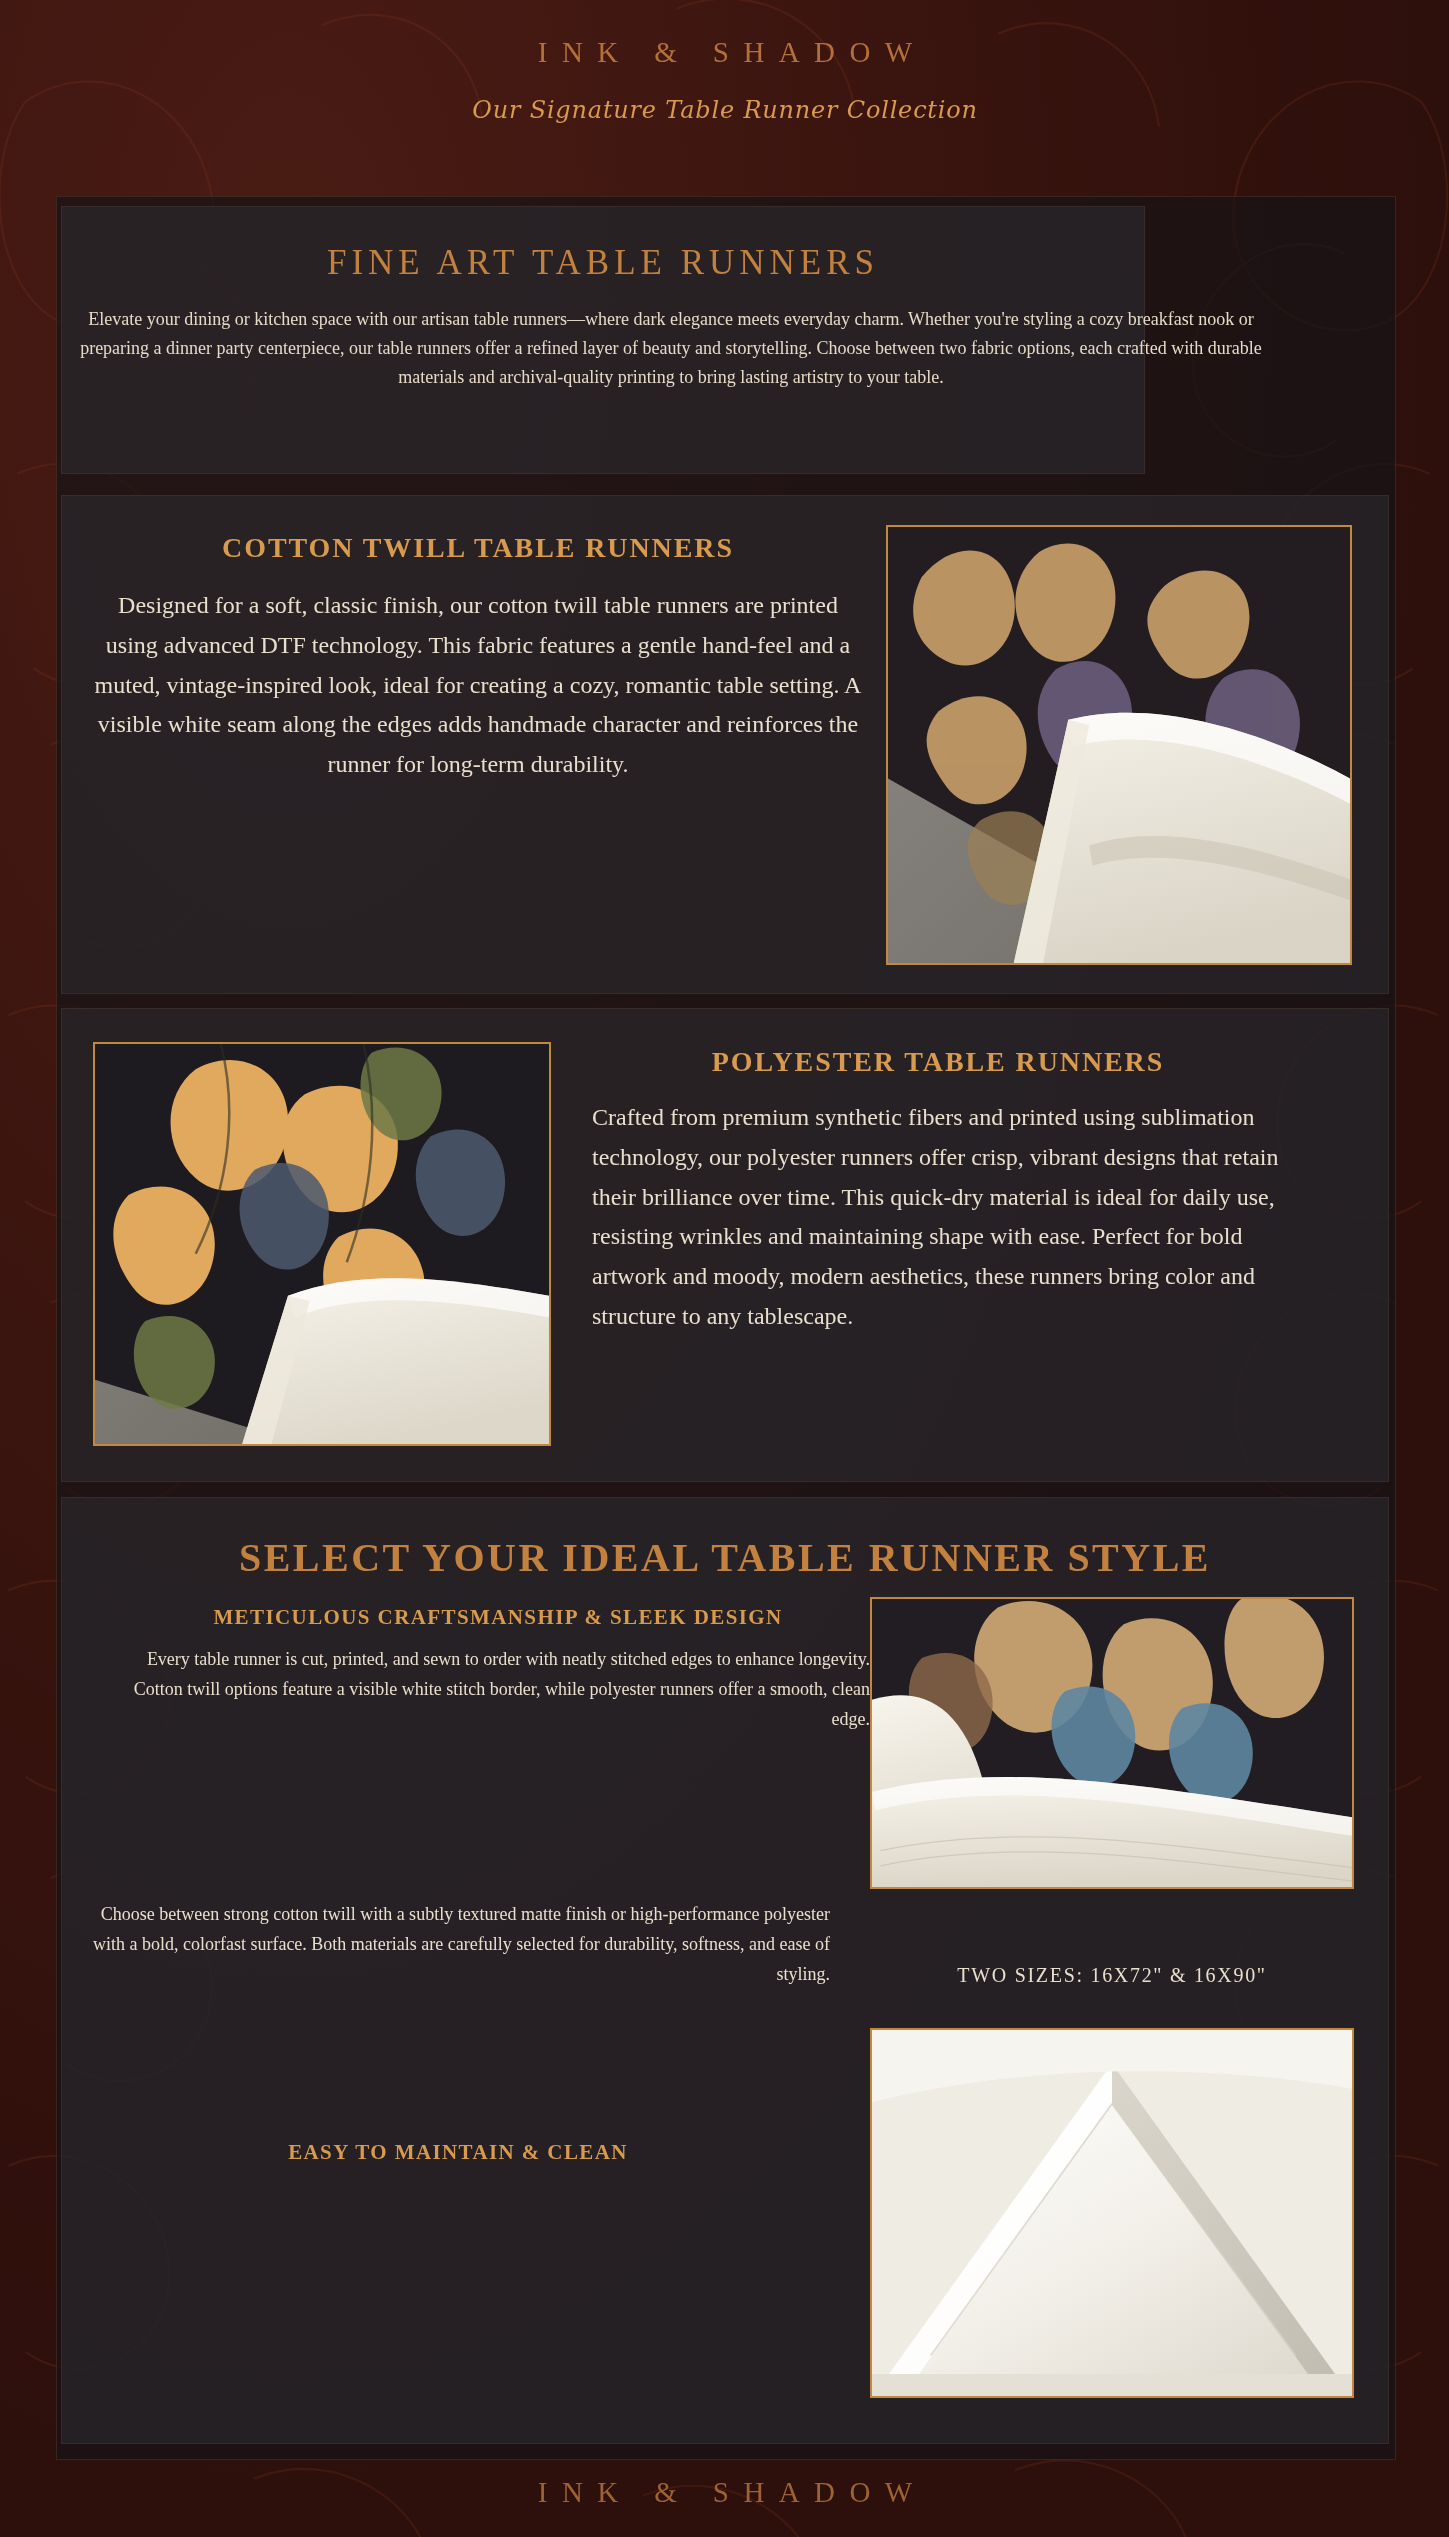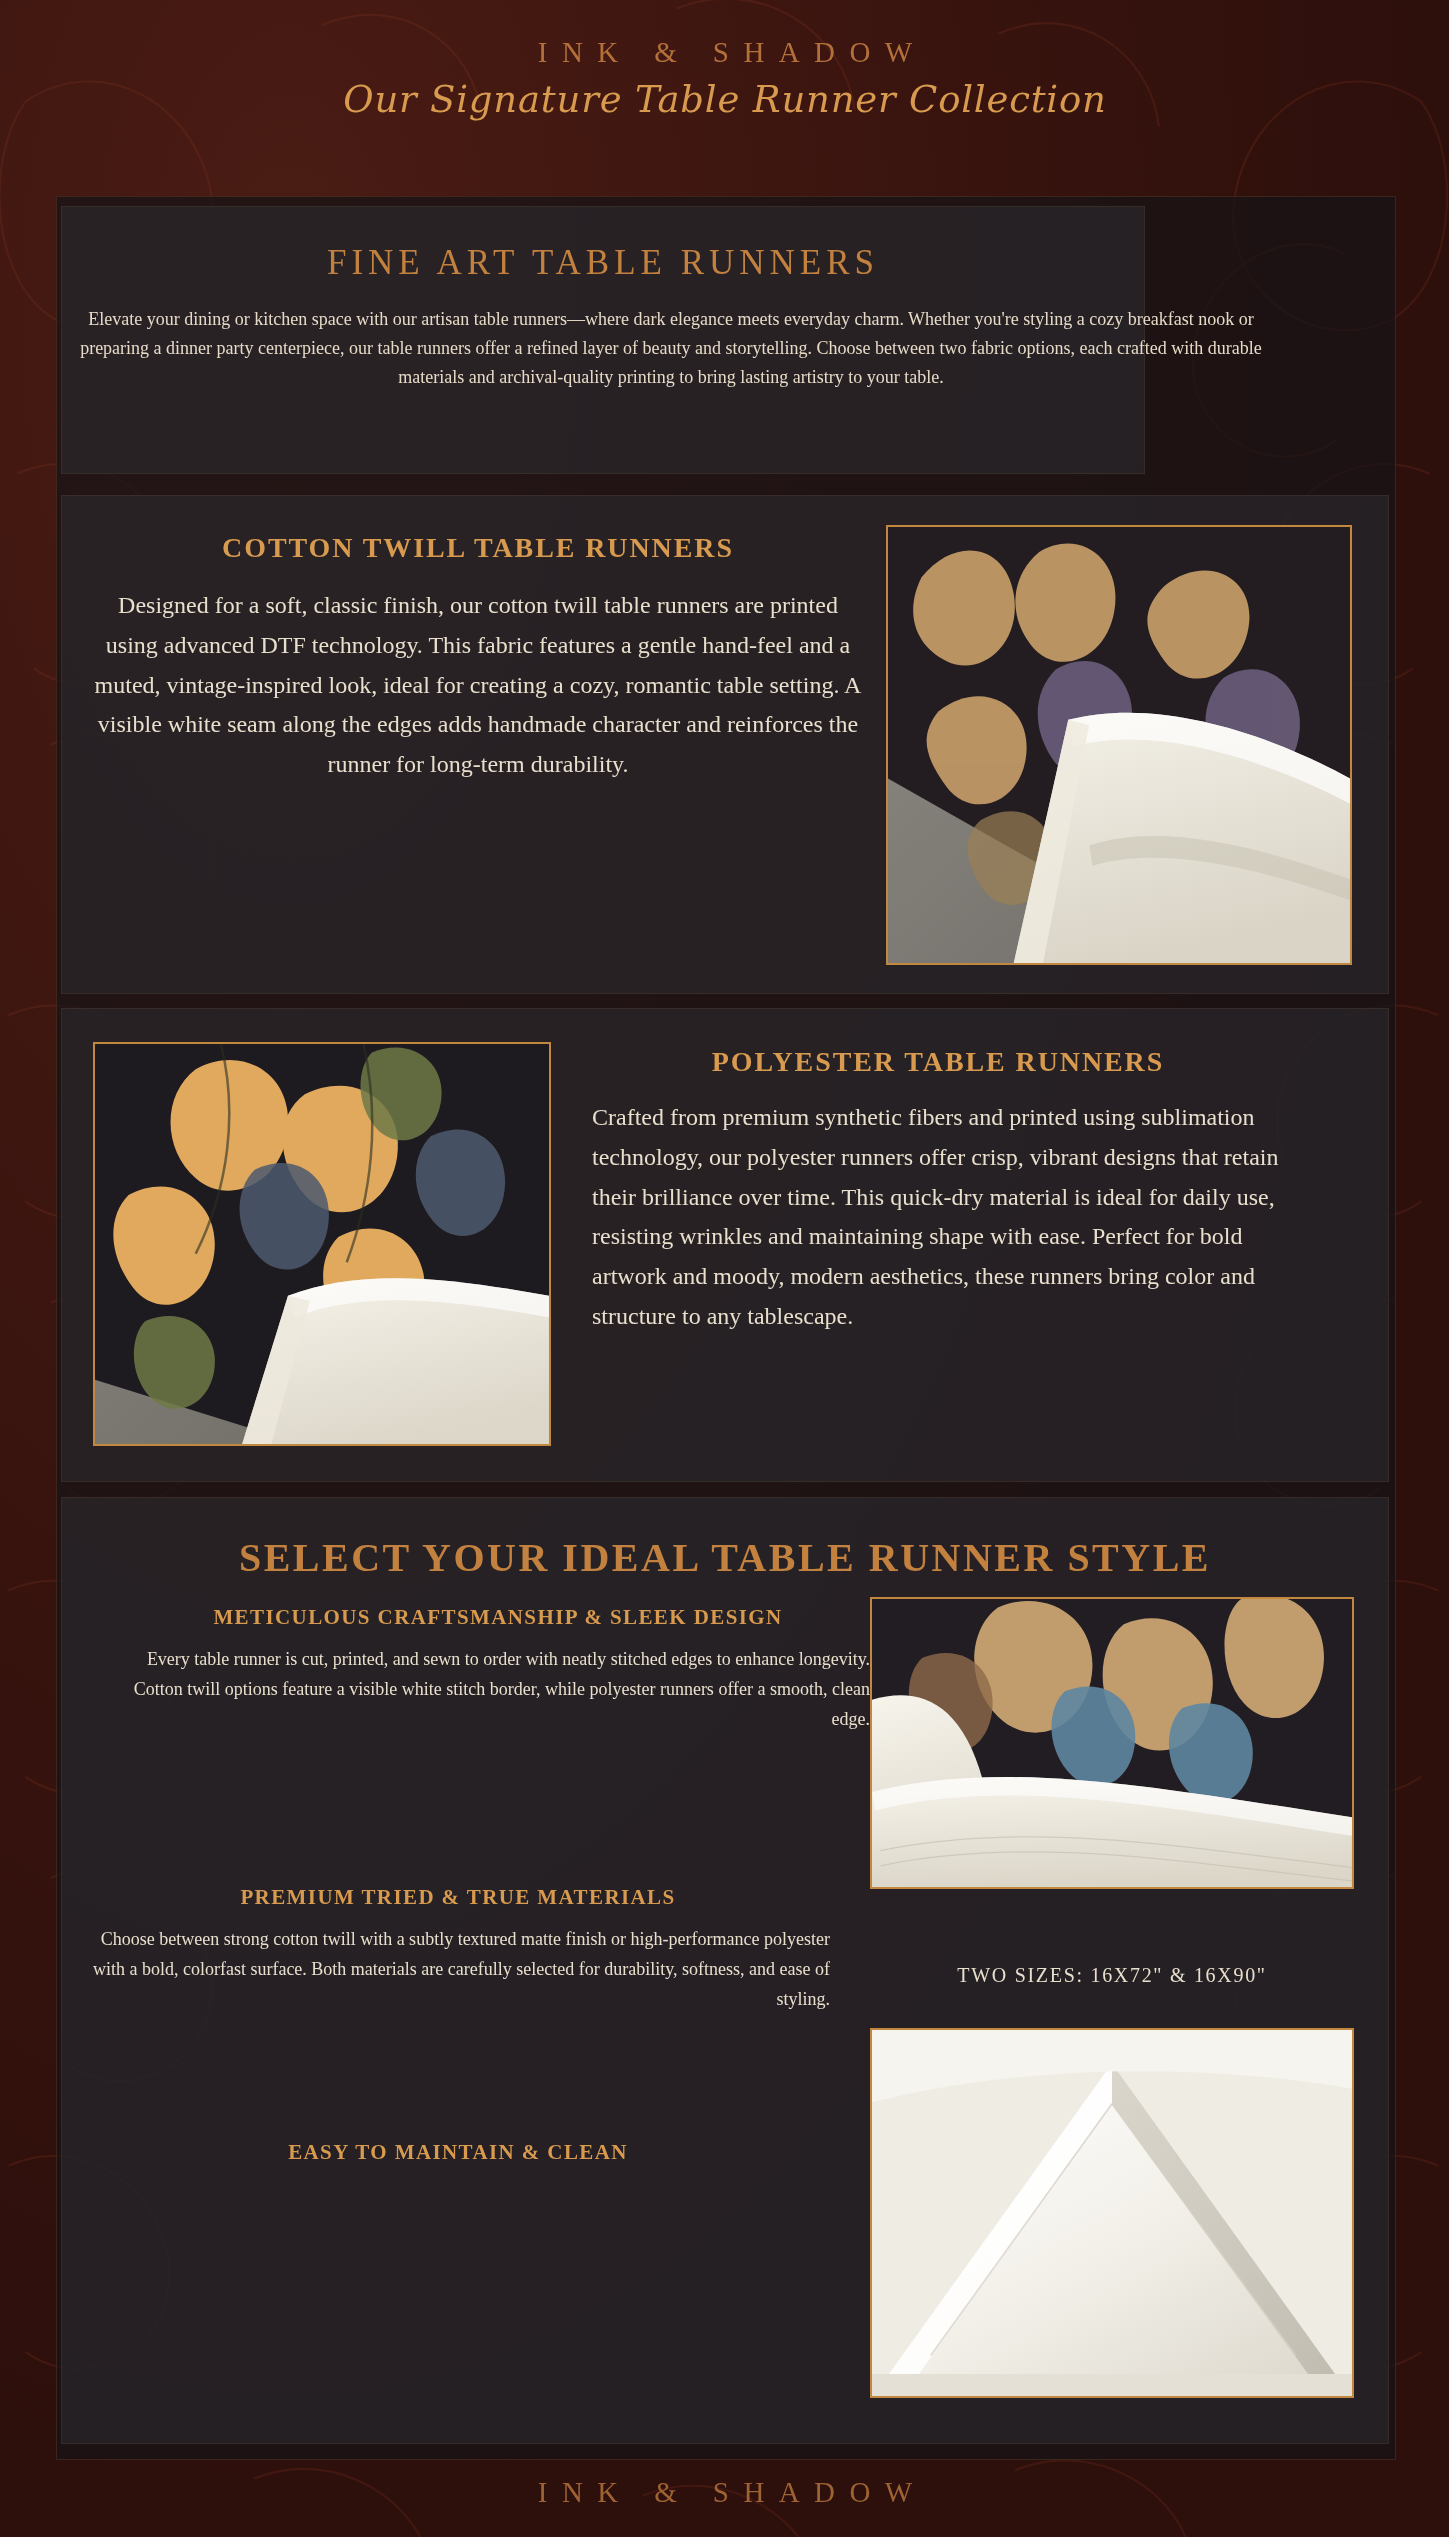--- a/index.html
+++ b/index.html
@@ -48,24 +48,24 @@
   .brand {
     font-family: "Liberation Serif", serif;
     font-size: 29px;
     letter-spacing: 14.4px;
     color: #b4703a;
     text-transform: uppercase;
     font-weight: 400;
     text-indent: 14.4px;
   }
   .tagline {
-    margin-top: 9px;
+    margin-top: 27px;
     font-family: "DejaVu Serif", serif;
     font-style: italic;
-    font-size: 37px;
+    font-size: 24px;
     color: #d79a4e;
     letter-spacing: 0.8px;
   }
 
   .footer-brand {
     position: absolute;
     left: 0;
     bottom: 29px;
     width: 100%;
     text-align: center;
@@ -286,21 +286,20 @@
   </div>
 
   <div class="h1" style="position:absolute; left:61px; top:1534px; width:1328px; font-size:40px; letter-spacing:2.5px; font-weight:700;">Select Your Ideal Table Runner Style</div>
 
   <div style="position:absolute; left:86px; top:1605px; width:744px;margin-left:40px;">
     <div class="h3" style="text-align:center;">Meticulous Craftsmanship &amp; Sleek Design</div>
     <div class="body-copy" style="margin-top:15px; text-align:right; font-size:18px;">Every table runner is cut, printed, and sewn to order with neatly stitched edges to enhance longevity. Cotton twill options feature a visible white stitch border, while polyester runners offer a smooth, clean edge.</div>
   </div>
 
   <div style="position:absolute; left:86px; top:1885px; width:744px;">
-    <div class="h3" style="text-align:center;">Premium Tried &amp; True Materials</div>
     <div class="body-copy" style="margin-top:15px; text-align:right; font-size:18px;">Choose between strong cotton twill with a subtly textured matte finish or high-performance polyester with a bold, colorfast surface. Both materials are carefully selected for durability, softness, and ease of styling.</div>
   </div>
 
   <div style="position:absolute; left:86px; top:2140px; width:744px;">
     <div class="h3" style="text-align:center;">Easy to Maintain &amp; Clean</div>
   </div>
 
   <div class="photo" style="left:870px; top:1597px; width:484px; height:292px;">
     <svg class="art" viewBox="0 0 572 345" preserveAspectRatio="none">
       <defs>

